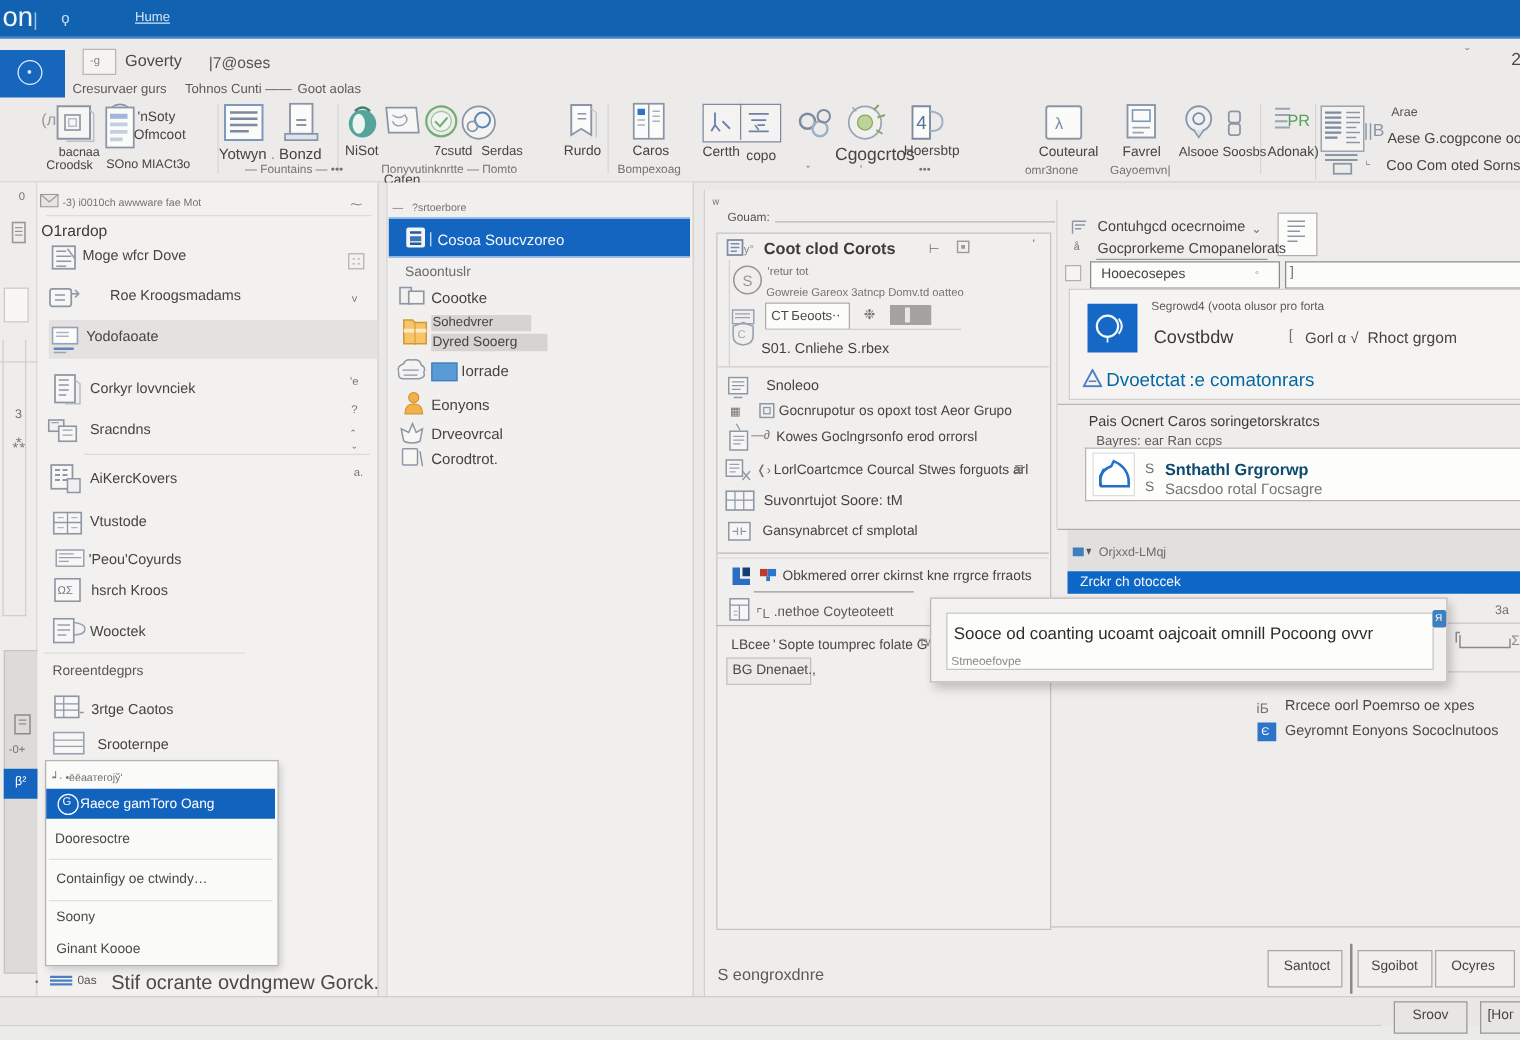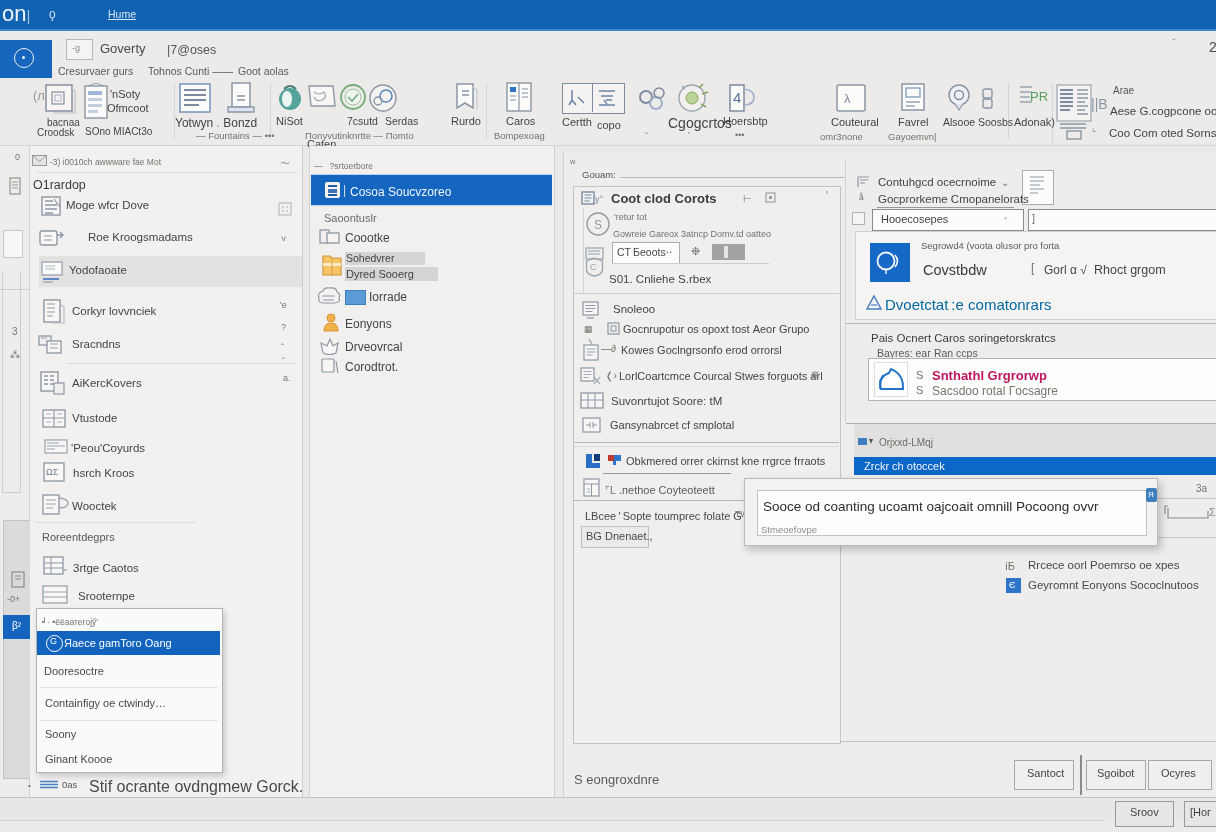--- a/index.html
+++ b/index.html
@@ -537,21 +537,21 @@
 <div class="tx" style="left:871px;top:332px;font-size:11.5px;color:#3c3b3a;">Pais Ocnert Caros soringetorskratcs</div>
 <div class="tx" style="left:877px;top:347px;font-size:10.5px;color:#5c5a58;">Bayres: еаг Ran ccps</div>
 <div class="abs" style="left:868px;top:358px;width:348px;height:41px;background:#fdfdfc;border:1px solid #b5b3b1;border-right:none;"></div>
 <div class="abs" style="left:874px;top:362px;width:32px;height:33px;background:#fff;border:1px solid #e0deda;">
   <svg width="32" height="33" viewBox="0 0 32 33">
     <path d="M6 26 q-3 -12 8 -16 l2 -4 l4 2 q9 6 8 18 z" fill="#fff" stroke="#2272c8" stroke-width="2"></path>
     <path d="M8 12 l-3 6 v8" fill="none" stroke="#2272c8" stroke-width="1.6"></path>
   </svg>
 </div>
 <div class="tx gray" style="left:916px;top:369px;font-size:11px;">S</div>
-<div class="tx" style="left:932px;top:368px;font-size:13px;font-weight:bold;color:#be185d;">Snthathl Grgrorwp</div>
+<div class="tx" style="left:932px;top:368px;font-size:13px;font-weight:bold;color:#0c4a6e;">Snthathl Grgrorwp</div>
 <div class="tx gray" style="left:916px;top:384px;font-size:11px;">S</div>
 <div class="tx" style="left:932px;top:384px;font-size:12px;color:#76746f;">Sacsdoo rotal Гocsagre</div>
 <div class="ln" style="left:846px;top:423px;width:370px;height:1px;background:#b1afad;"></div>
 <div class="abs" style="left:854px;top:424px;width:362px;height:33px;background:#e2e0de;"></div>
 <svg class="abs" style="left:858px;top:437px;" width="16" height="10" viewBox="0 0 16 10">
   <rect x="0" y="1" width="9" height="7" fill="#3f7fc0"></rect>
   <path d="M11 2 l4 0 l-2 5 z" fill="#555"></path>
 </svg>
 <div class="tx" style="left:879px;top:437px;font-size:10px;color:#6d6b69;">Orjxxd-LMqj</div>
 <div class="abs" style="left:854px;top:457px;width:362px;height:18px;background:#0d67c7;"></div>

